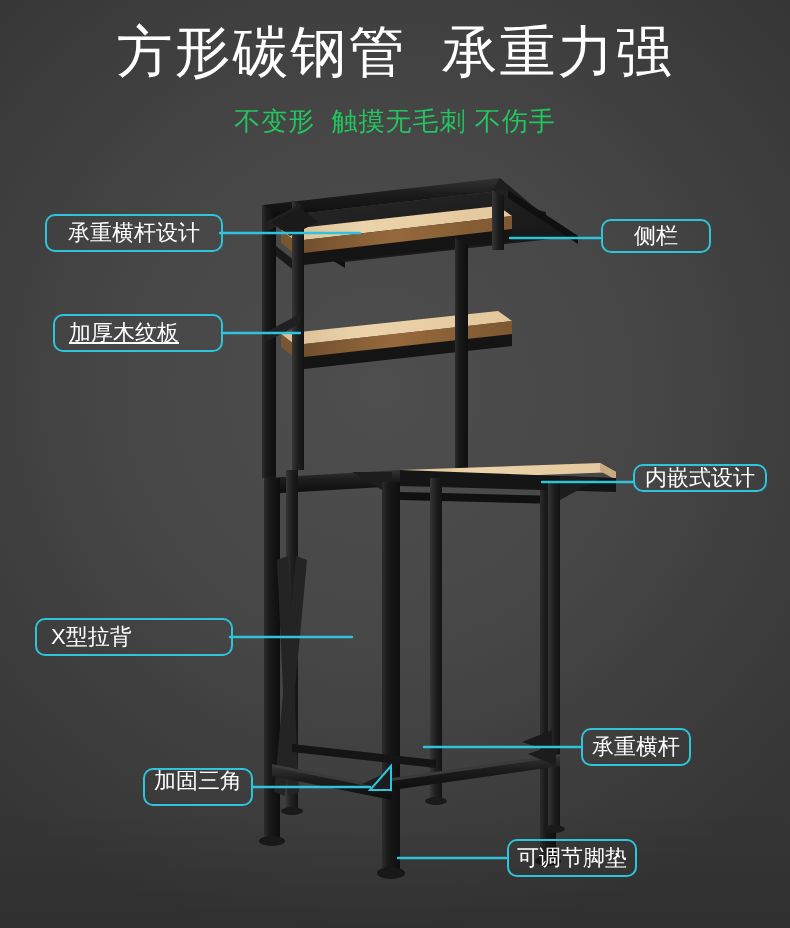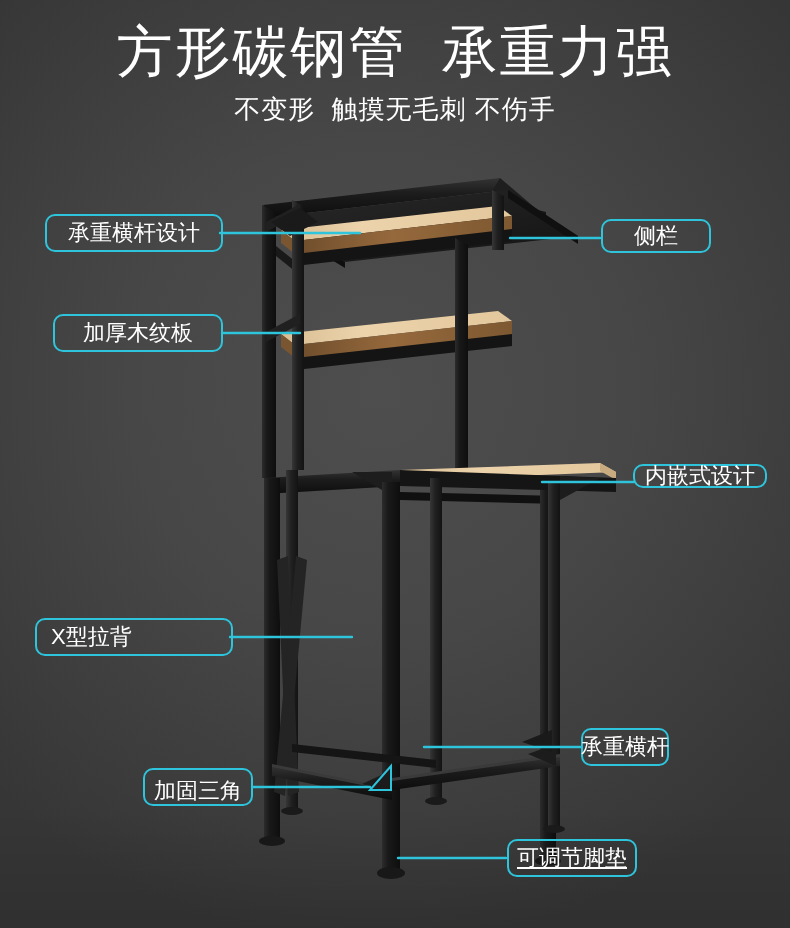--- a/index.html
+++ b/index.html
@@ -40,25 +40,25 @@
   }
   #title {
     color: #ffffff;
     font-size: 56px;
     line-height: 52px;
     letter-spacing: 2px;
     font-weight: 400;
     white-space: pre;
   }
   #subtitle {
-    color: #ffffff;
+    color: #22c55e;
     font-size: 26px;
     line-height: 34px;
     letter-spacing: 1px;
-    margin-top: 14px;
+    margin-top: 26px;
     font-weight: 400;
     white-space: pre;
   }
 
   
   #product-svg {
     position: absolute;
     left: 0;
     top: 0;
     width: 790px;
@@ -71,23 +71,23 @@
     box-sizing: border-box;
     border: 2px solid #2ec4dc;
     border-radius: 10px;
     color: #ffffff;
     font-size: 22px;
     line-height: 1;
     display: flex;
     align-items: center;
     white-space: nowrap;
     background: transparent;
-    padding: 2px 14px;
-  }
-  .callout.right-text { justify-content: center; }
+    padding: 12px 14px;
+  }
+  .callout.right-text { justify-content: flex-start; text-decoration: underline; }
   .callout.left-text  { justify-content: flex-start; }
   .callout.center-text{ justify-content: center; }
 
   
   #leader-svg {
     position: absolute;
     left: 0; top: 0;
     width: 790px;
     height: 928px;
     pointer-events: none;
@@ -258,25 +258,25 @@
   </div>
 
   <div class="callout center-text" style="left:633px; top:464px; width:134px; height:24px;">
     <span>内嵌式设计</span>
   </div>
 
   <div class="callout left-text" style="left:35px;  top:618px; width:198px; height:38px;">
     <span>X型拉背</span>
   </div>
 
-  <div class="callout center-text" style="left:581px; top:728px; width:88px; height:38px;">
+  <div class="callout center-text" style="left:581px; top:728px; width:110px; height:38px;">
     <span>承重横杆</span>
   </div>
 
   <div class="callout center-text" style="left:143px; top:768px; width:110px; height:38px;align-items:flex-end;">
     <span>加固三角</span>
   </div>
 
-  <div class="callout center-text" style="left:507px; top:839px; width:130px; height:38px;text-decoration:underline;">
+  <div class="callout center-text" style="left:507px; top:839px; width:130px; height:38px;">
     <span>可调节脚垫</span>
   </div>
 
 </div>
 
 </body></html>

